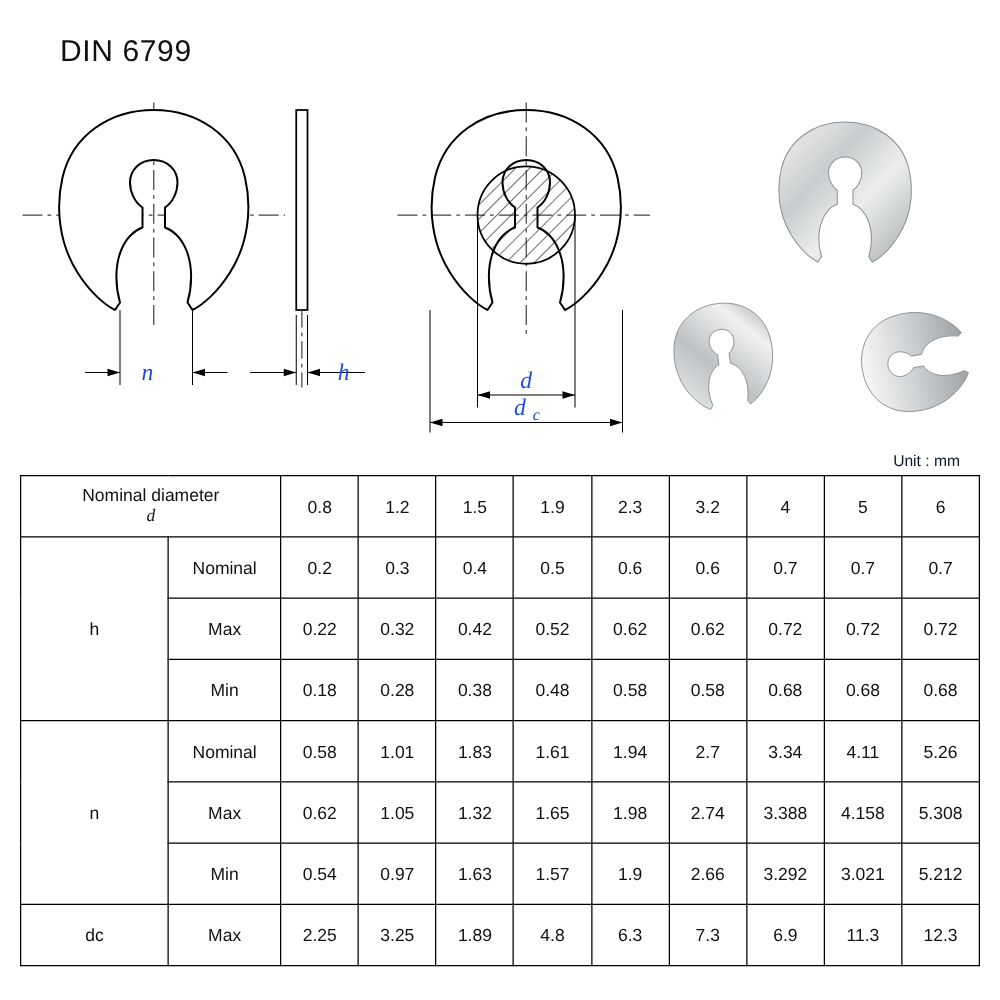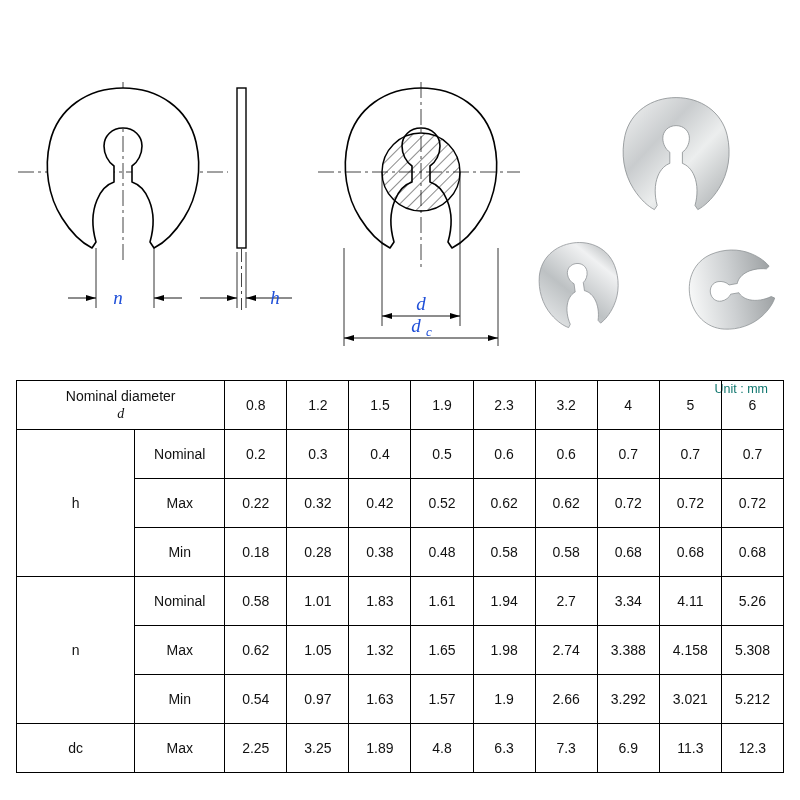--- a/index.html
+++ b/index.html
@@ -34,22 +34,21 @@
     left: 0;
     top: 60px;
     width: 800px;
     height: 290px;
   }
   #unit-label {
     position: absolute;
     right: 32px;
     top: 362px;
     font-size: 12.5px;
-    color: #0f766e;
-    margin-top: 20px;
+    color: #0f172a;
   }
   #spec-table {
     position: absolute;
     left: 16px;
     top: 380px;
     width: 768px;
     border-collapse: collapse;
     table-layout: fixed;
   }
   #spec-table td {
@@ -87,20 +86,21 @@
     font-family: "Liberation Serif", serif;
     font-style: italic;
     font-size: 13px;
   }
 </style>
 </head>
 <body>
 
 <div id="page">
 
+  <div id="title">DIN 6799</div>
 
   <div id="drawing">
     <svg width="800" height="290" viewBox="0 0 800 290" xmlns="http://www.w3.org/2000/svg">
 
       <g>
 
         <line x1="18" y1="112" x2="228" y2="112" stroke="#444" stroke-width="1" stroke-dasharray="16,4,3,4"></line>
         <line x1="123" y1="22" x2="123" y2="200" stroke="#444" stroke-width="1" stroke-dasharray="16,4,3,4"></line>
 
         <path d="M123,28

